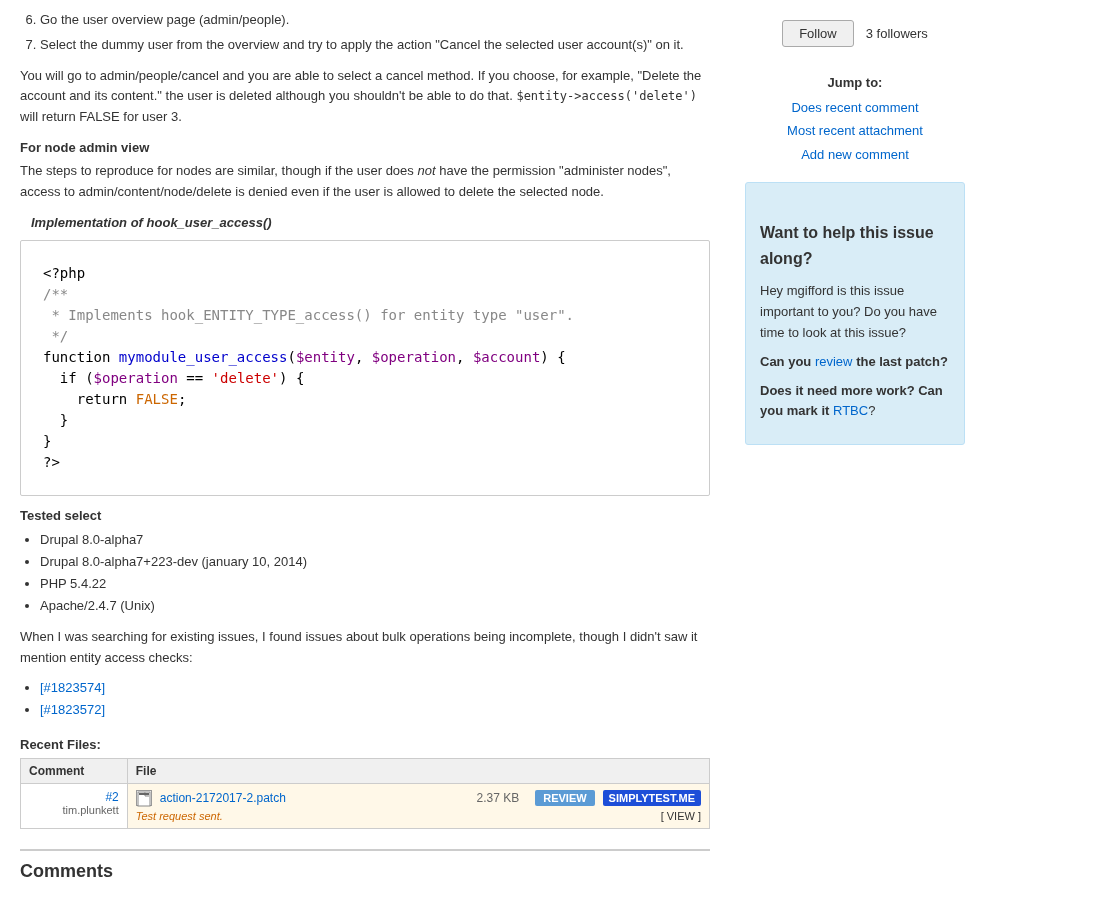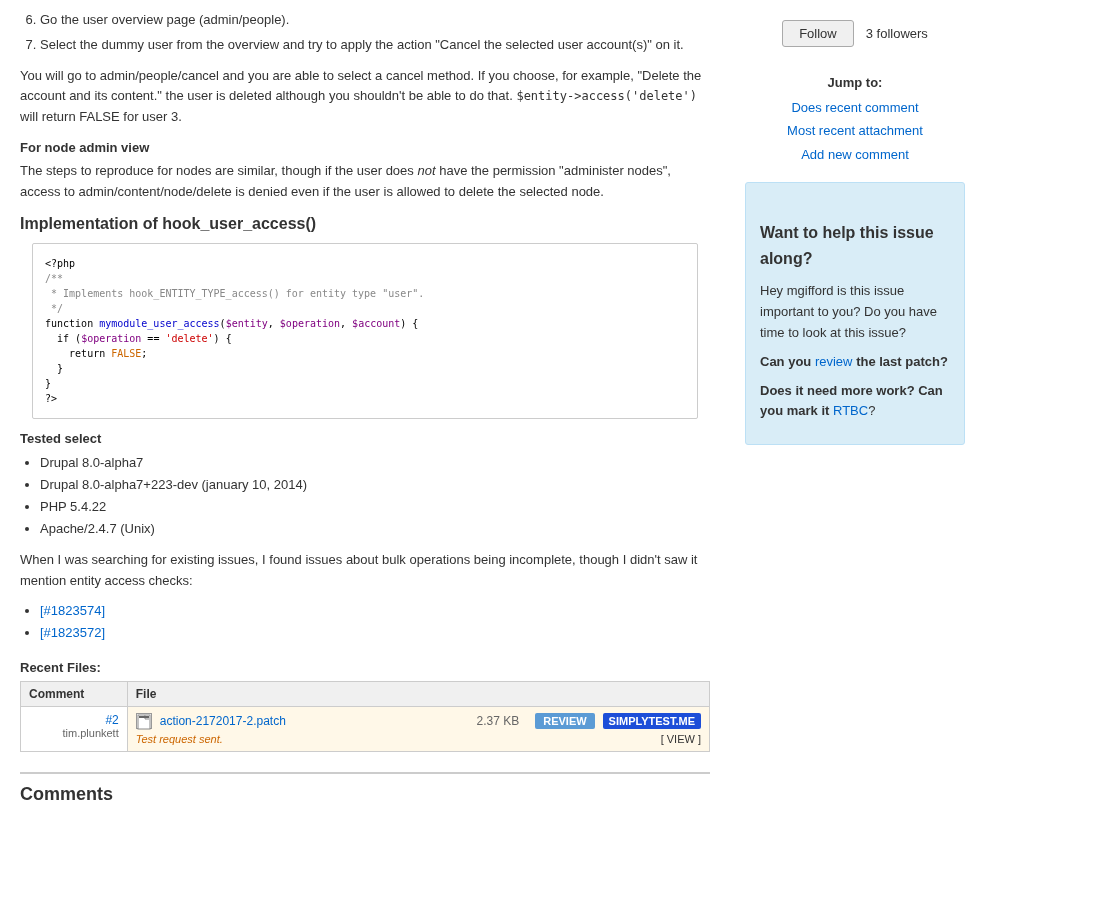--- a/index.html
+++ b/index.html
@@ -39,34 +39,35 @@
       line-height: 1.6;
       margin-bottom: 8px;
     }
     .section-heading {
       font-weight: bold;
       margin: 12px 0 6px 0;
       font-size: 13px;
     }
     .subsection-heading {
       font-weight: bold;
-      margin: 12px 0 6px 0;
-      font-size: 16px;
+      margin: 12px 0 6px 11px;
+      font-size: 13px;
+      font-style: italic;
     }
     code {
       font-family: monospace;
       font-size: 12px;
     }
     .code-block {
       background: #fff;
       border: 1px solid #ccc;
-      padding: 12px;
-      margin: 10px 12px;
+      padding: 22px;
+      margin: 10px 0;
       font-family: monospace;
-      font-size: 10px;
+      font-size: 14px;
       line-height: 1.5;
       border-radius: 2px;
     }
     .code-line { display: block; white-space: pre; }
     .c-php { color: #000; }
     .c-comment { color: #888; }
 
     ul.bullet-list {
       padding-left: 20px;
       margin: 6px 0 10px 0;

